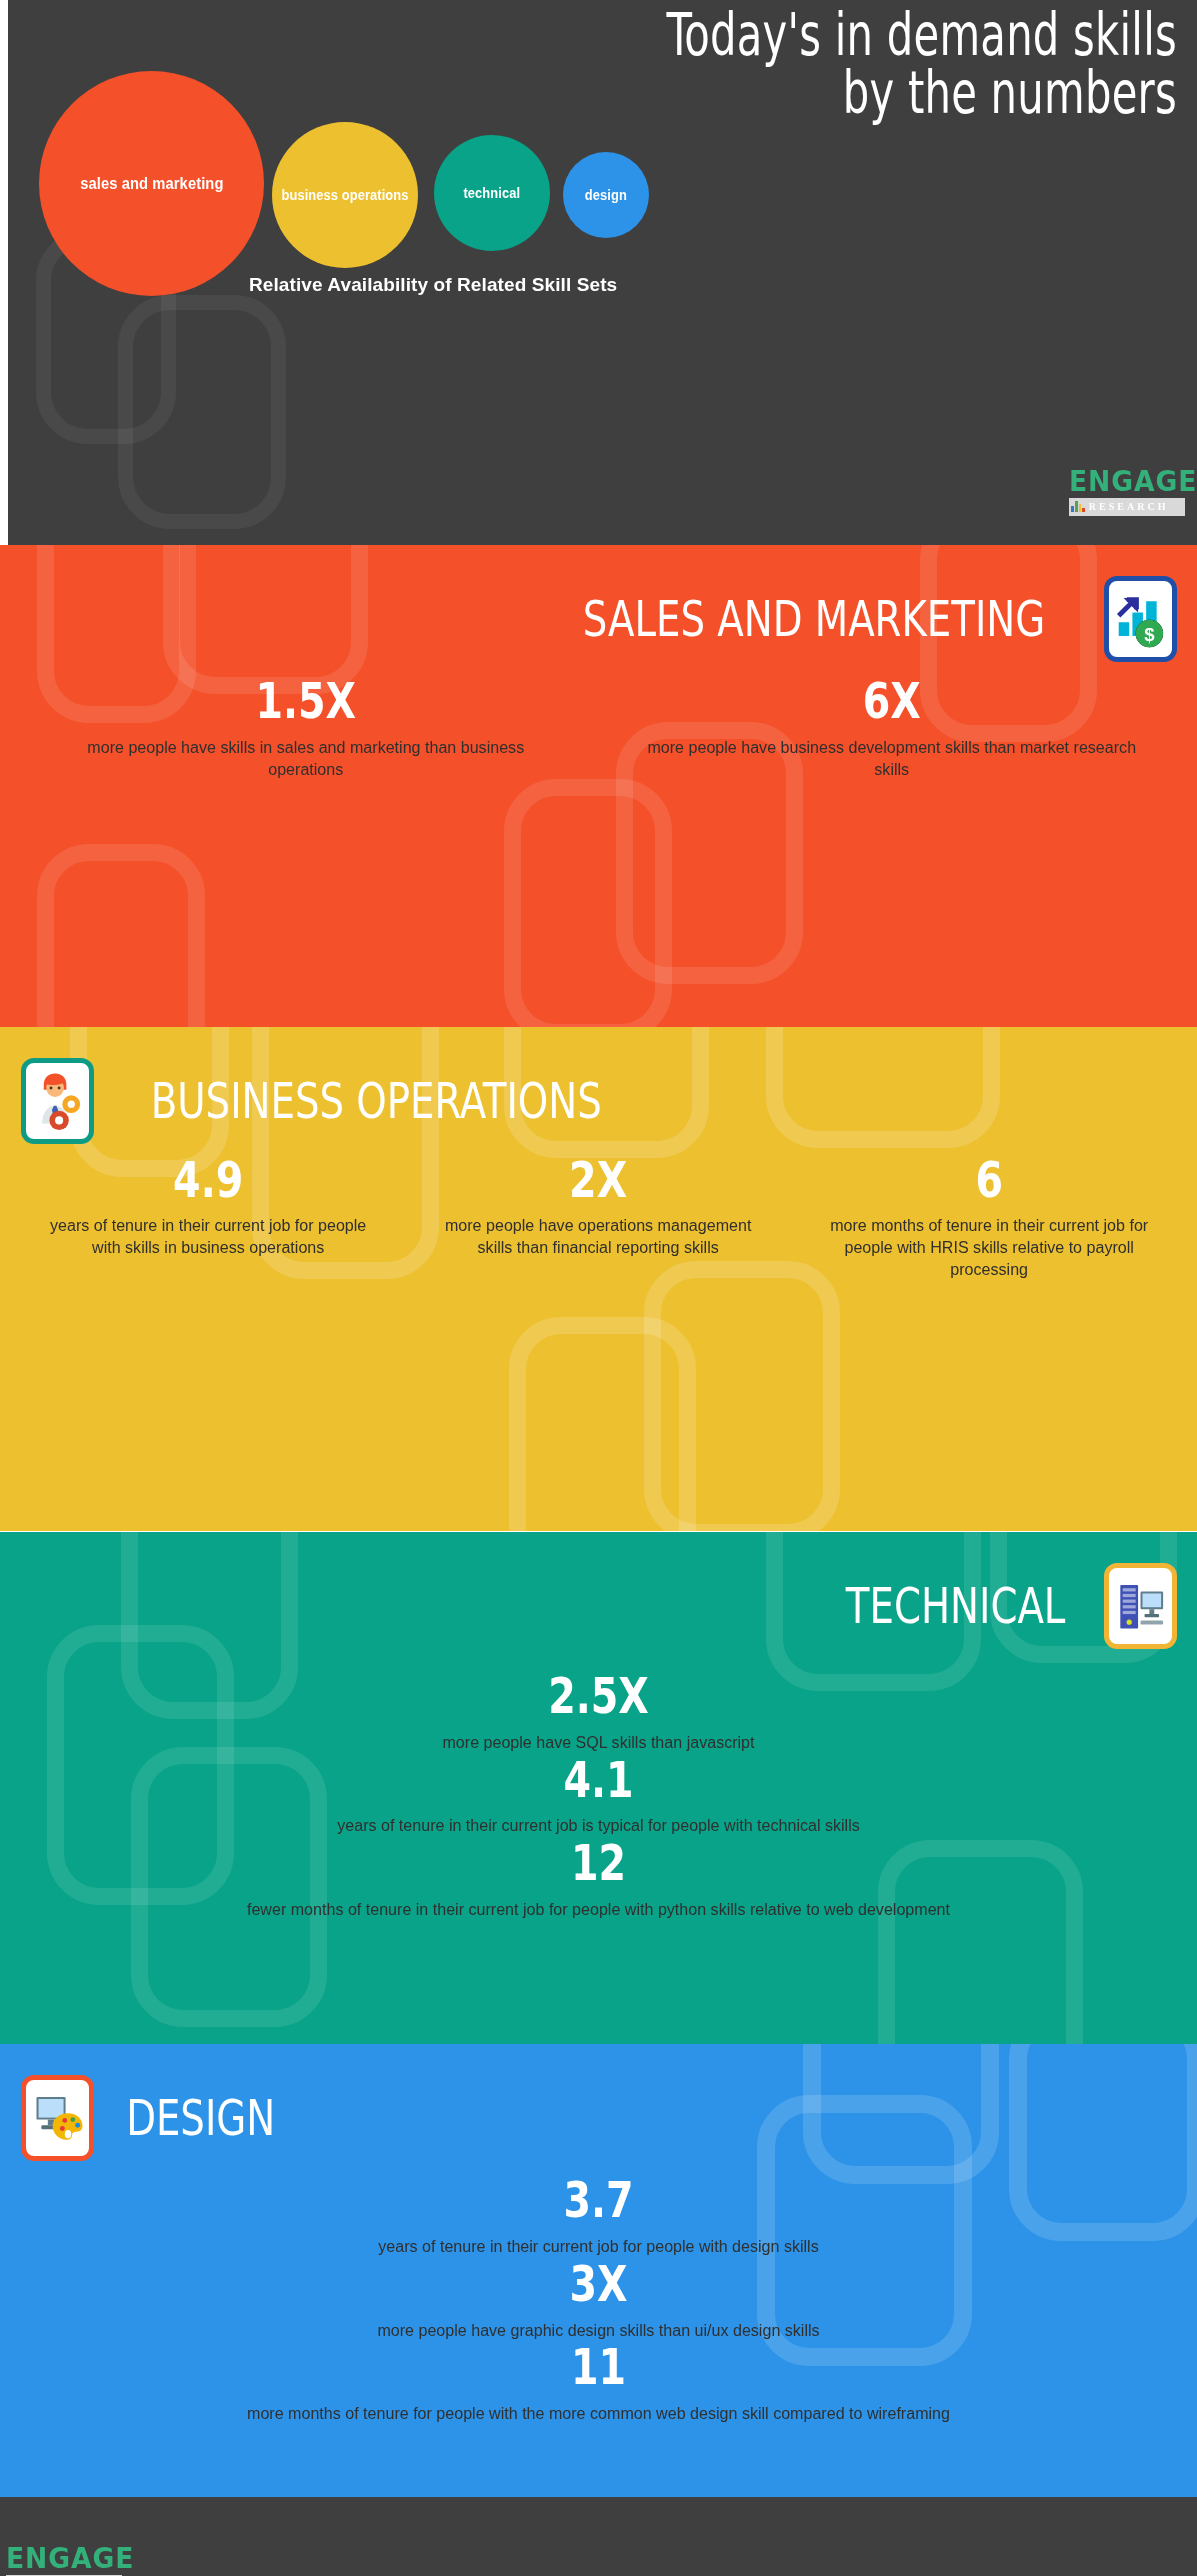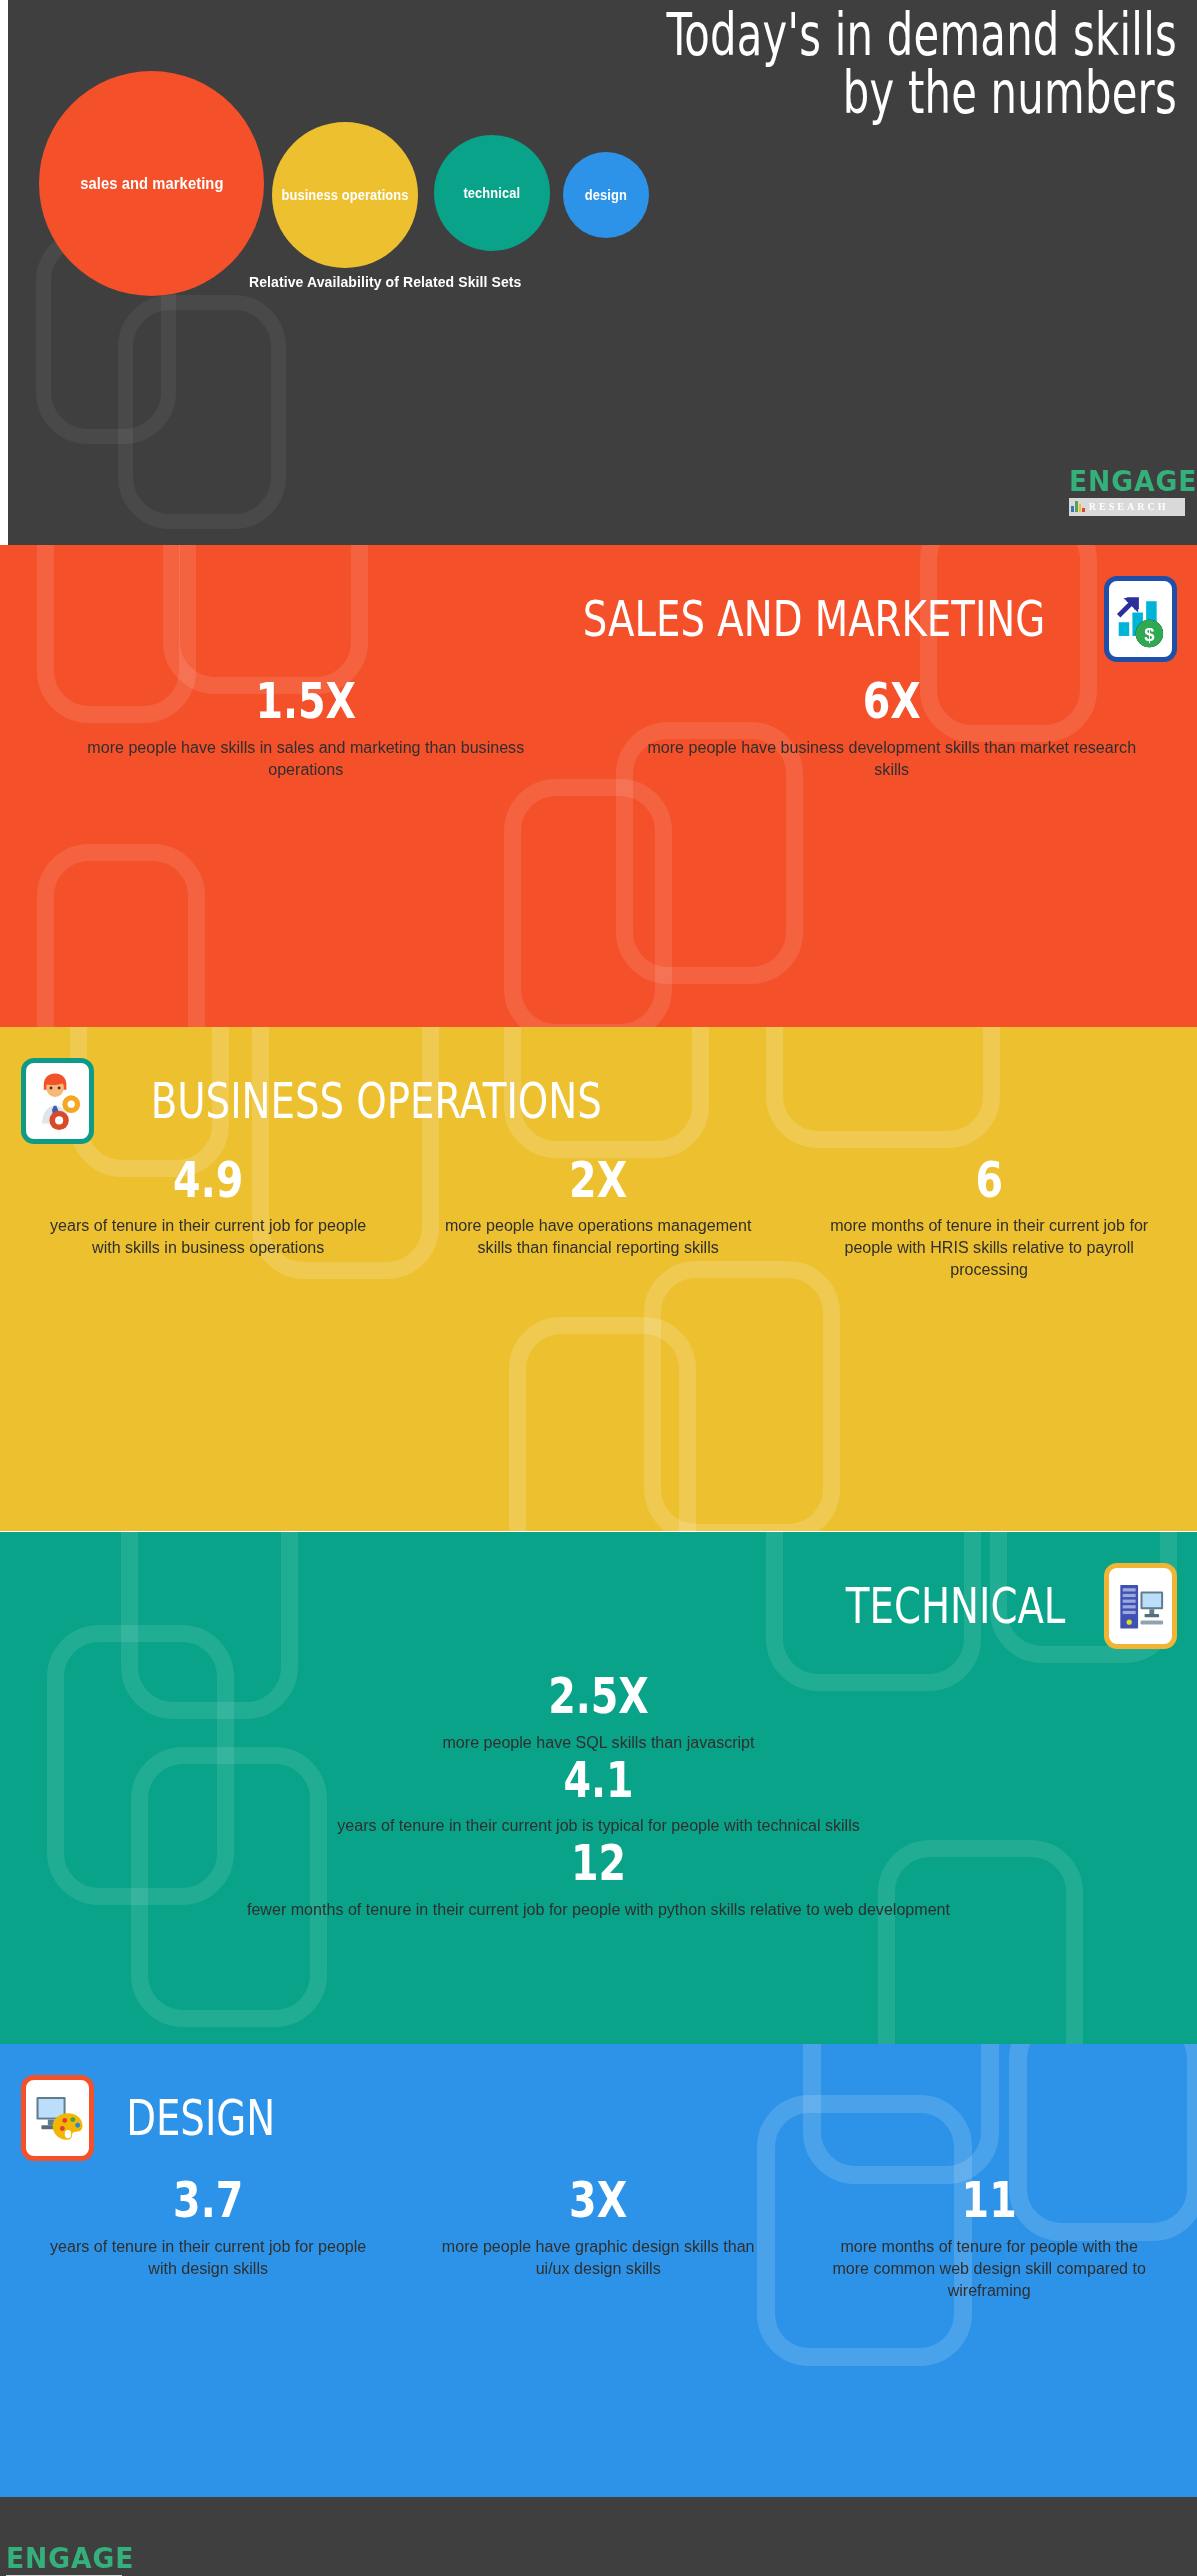--- a/index.html
+++ b/index.html
@@ -42,21 +42,21 @@
   .b1 span{ font-size:16px; }
   .b2{ left:264px; top:122px; width:146px; height:146px; background:#edc02f; }
   .b2 span{ font-size:14px; }
   .b3{ left:426px; top:135px; width:116px; height:116px; background:#08a388; }
   .b3 span{ font-size:14px; }
   .b4{ left:555px; top:152px; width:86px; height:86px; background:#2d93e8; }
   .b4 span{ font-size:14px; }
 
   .rel-caption{
     position:absolute; left:241px; top:274px; width:579px;
-    color:#ffffff; font-weight:bold; font-size:14px;
+    color:#ffffff; font-weight:bold; font-size:19px;
     font-family:"Liberation Sans Narrow","Liberation Sans",sans-serif;
     letter-spacing:0.1px;
   }
 
   
   .logo{ position:absolute; width:116px;margin-top:28px; }
   .logo .engage{
     font-family:"DejaVu Sans Condensed","Liberation Sans Narrow","Liberation Sans",sans-serif;
     font-size:29px; font-weight:bold; color:#34b07a; letter-spacing:0.9px;
     line-height:1; transform:scaleX(1.02); transform-origin:left center;
@@ -132,21 +132,21 @@
     margin-top:9.3px; color:#2f2f2f;
     font-family:"Liberation Sans Narrow","Liberation Sans",sans-serif;
     font-size:17.3px; line-height:1.26; font-weight:400;
     transform:scaleX(.93); transform-origin:center top;
   }
 
   
   .sec-sales .stats{ padding-top:9.3px; }
   .sec-ops   .stats{ padding-top:5.6px; }
   .sec-tech  .stats{ padding-top:17px;flex-direction:column; }
-  .sec-design .stats{ padding-top:9.3px; }
+  .sec-design .stats{ padding-top:9.3px;flex-direction:column; }
   .sec-sales .stat:nth-child(1) .desc,
   .sec-sales .stat:nth-child(3) .desc{ padding:0 18.7px; }
   .sec-tech .stat:nth-child(1) .desc{ padding:0 9.3px; }
 </style>
 </head>
 <body>
 
 <div class="infographic">
 
   <div class="header">

